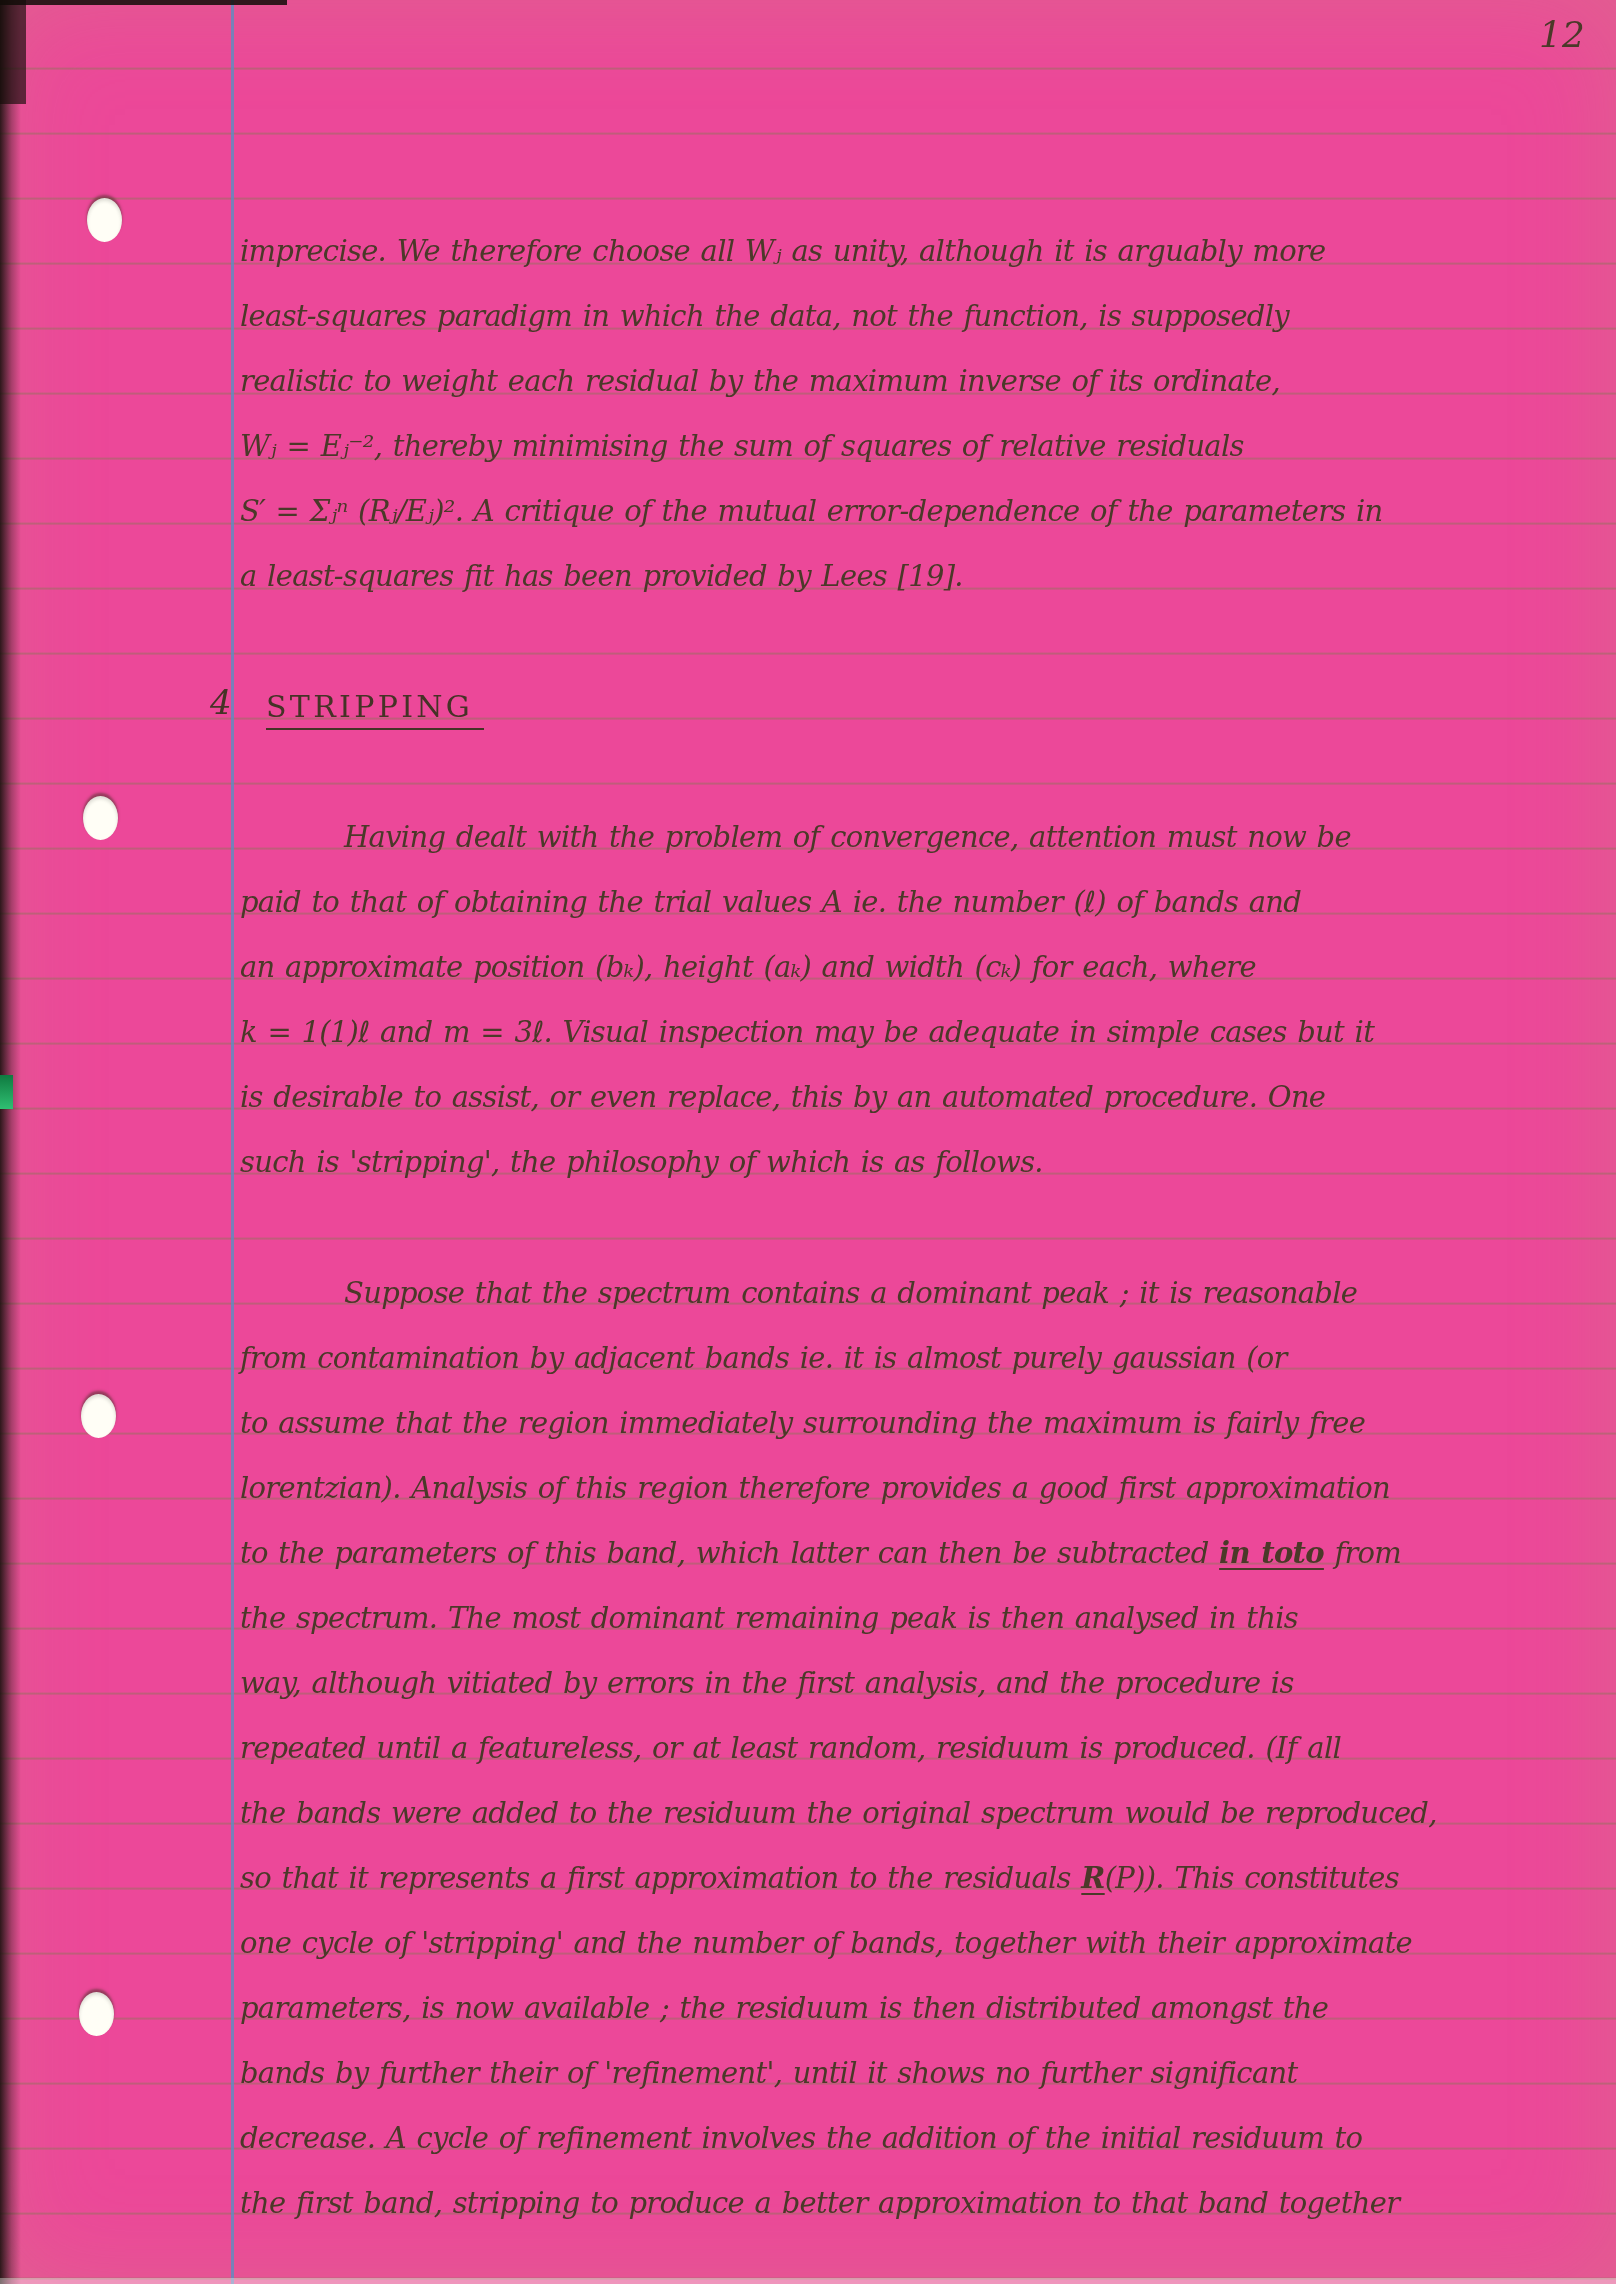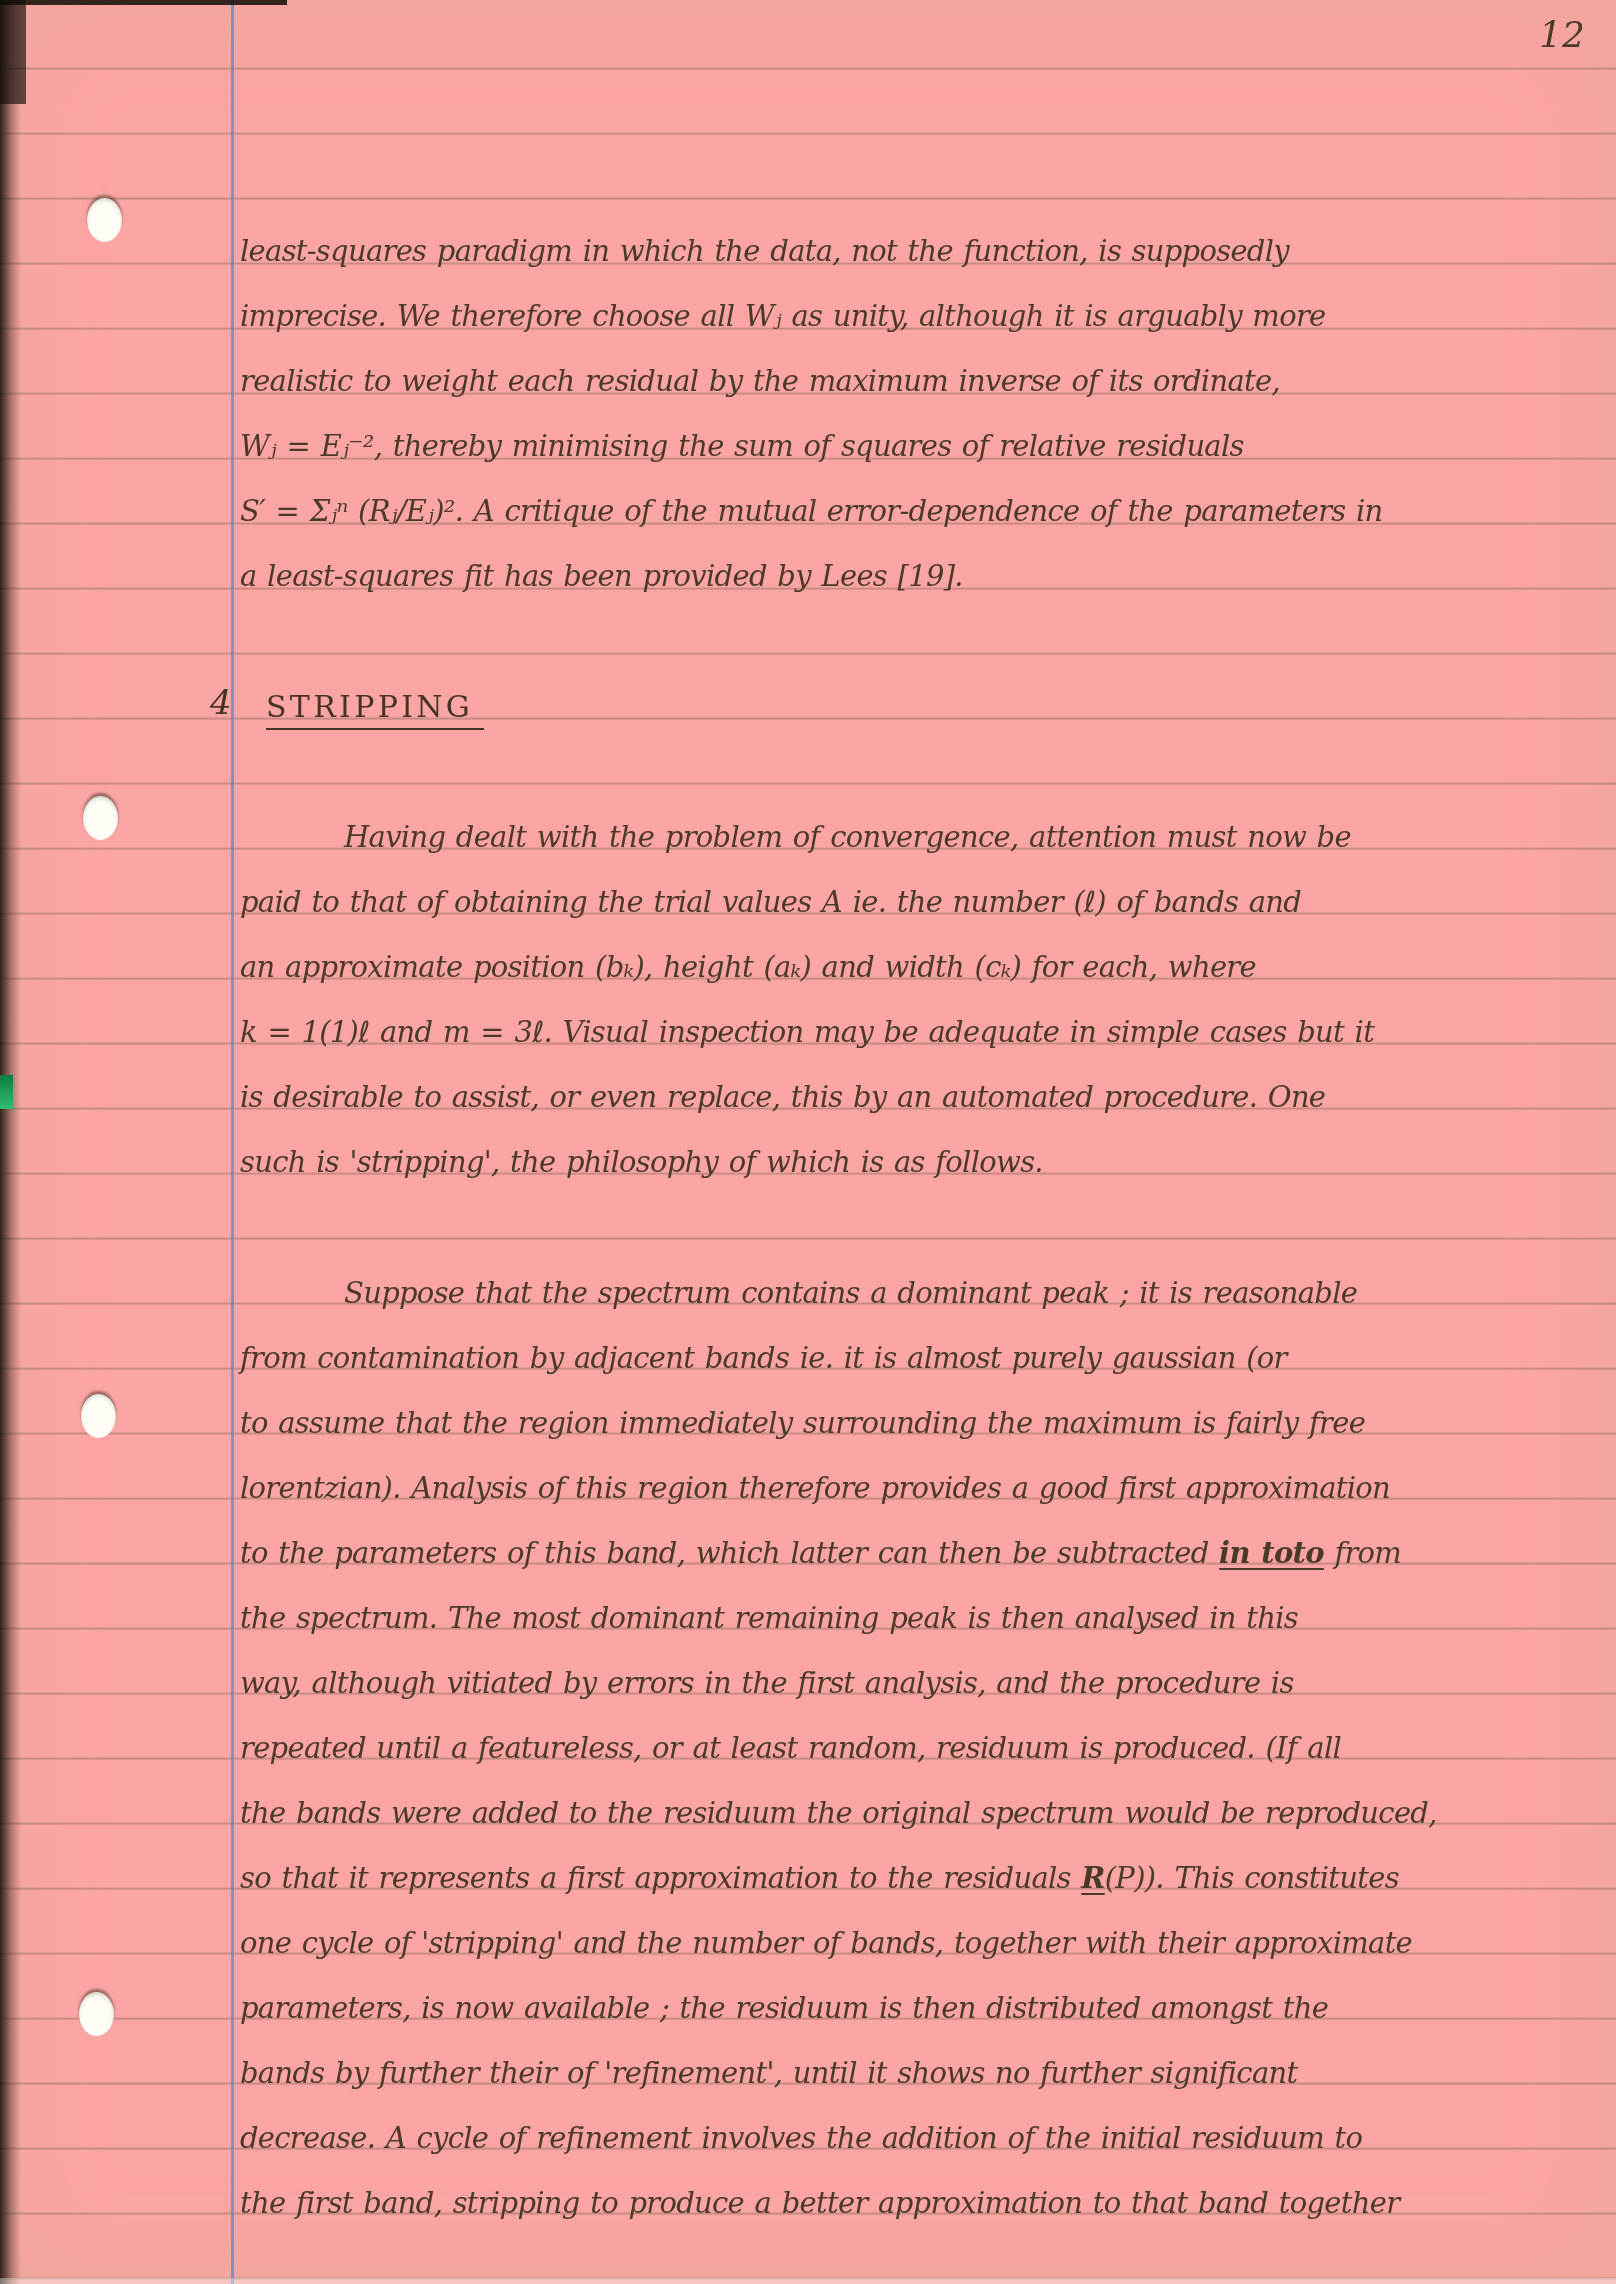--- a/index.html
+++ b/index.html
@@ -1,19 +1,19 @@
 <!DOCTYPE html>
 <html style="font-size:10.4px"><head>
 <meta charset="utf-8">
 <style>
   html,body { margin:0; padding:0; }
   .page {
     position:relative;
     width:1616px; height:2284px;
-    background:#fca5a5;
+    background:#ec4899;
     overflow:hidden;
     box-shadow: inset 0 0 104px rgba(190,170,120,.28);
     font-family:"DejaVu Serif","DejaVu Sans",serif;
   }
   
   .rules {
     position:absolute; inset:0;
     background-image: repeating-linear-gradient(
       to bottom,
       transparent 0px, transparent 63px,
@@ -102,24 +102,24 @@
 
   <div class="hole h1"></div>
   <div class="hole h2"></div>
   <div class="hole h3"></div>
   <div class="hole h4"></div>
 
   <div class="page-number">12</div>
 
   <div class="block hw p1">
     <div class="tline">
+        <span class="lt">imprecise. We therefore choose all Wⱼ as unity, although it is arguably more</span>
+      </div>
+    <div class="tline">
         <span class="lt">least-squares paradigm in which the data, not the function, is supposedly</span>
-      </div>
-    <div class="tline">
-        <span class="lt">imprecise. We therefore choose all Wⱼ as unity, although it is arguably more</span>
       </div>
     <div class="tline">
         <span class="lt">realistic to weight each residual by the maximum inverse of its ordinate,</span>
       </div>
     <div class="tline">
         <span class="lt">Wⱼ = Eⱼ⁻², thereby minimising the sum of squares of relative residuals</span>
       </div>
     <div class="tline">
         <span class="lt">S′ = Σⱼⁿ (Rⱼ/Eⱼ)². A critique of the mutual error-dependence of the parameters in</span>
       </div>

